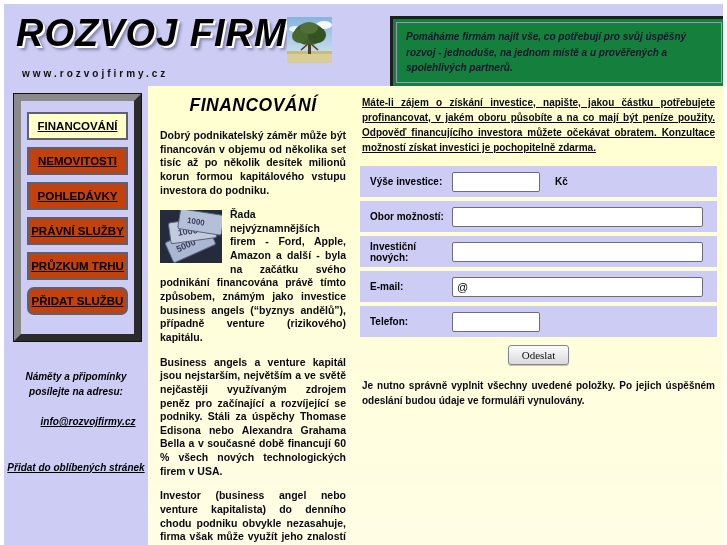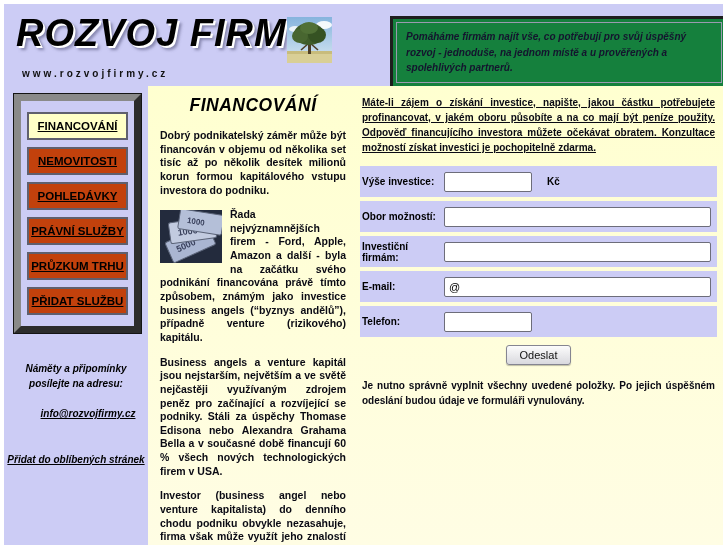--- a/index.html
+++ b/index.html
@@ -24,21 +24,21 @@
              line-height:1.55; }
 
   
   .left-col { position:absolute; left:0; top:82px; width:144px; bottom:0; }
   .navbox { margin:8px 0 0 10px; width:127px; border:7px solid;
             border-color:#8a8a8a #2c2c2c #2c2c2c #8a8a8a; outline:1px solid #141414;
             background:#ccccf5; padding:11px 0; }
   .navbtn { display:flex; align-items:center; justify-content:center;
             width:101px; height:28px; margin:0 auto 7px auto; background:#c2410c;
             border:2px solid #5f5f6e; cursor:pointer; }
-  .navbtn:last-child { margin-bottom:0; }
+  .navbtn:last-child { margin-bottom:8px;border-radius:7px; }
   .navbtn span { font-size:11.5px; font-weight:bold; text-decoration:underline;
                  color:#000; white-space:nowrap; }
   .navbtn.active { background:#ffffc8; }
   .contact { margin-top:29px; text-align:center; font-size:10px; font-weight:bold;
              font-style:italic; color:#000; line-height:1.45; }
   .contact a { color:#000; text-decoration:underline; cursor:pointer; }
   .contact .mail { display:block; margin-top:16px;margin-left:24px; }
   .contact .bookmark { display:block; margin-top:31px; }
 
   
@@ -53,29 +53,29 @@
           text-align:justify; margin-bottom:11px; }
   .float-img { float:left; margin:2px 8px 2px 0; display:block; }
   .para::after { content:""; display:block; clear:both; }
 
   
   .formcol { position:absolute; left:212px; right:6px; top:0; }
   .form-intro { margin:9px 2px 0 2px; font-size:10px; font-weight:bold; color:#0a0a14;
                 line-height:1.5; text-align:justify;text-decoration:underline; }
   .rows { margin-top:11px; }
   .frow { display:flex; align-items:center; background:#ccccf5; height:31px;
-          padding:0 2px; margin-bottom:4px; }
+          padding:0 10px; margin-bottom:4px; }
   .frow label { width:82px; flex:0 0 82px; font-size:10px; font-weight:bold; color:#000; }
   .tinput { height:20px; border:1px solid #6d6d7a; border-radius:2px; background:#fff;
             font-size:11px; font-family:"Liberation Sans", sans-serif; padding:0 4px; }
   .tinput.small { width:88px; }
   .tinput.wide { flex:1; margin-right:4px; }
   .suffix { margin-left:15px; font-size:10px; font-weight:bold; color:#000; }
   .submit-row { text-align:center; margin-top:8px; }
-  .submit-btn { font-size:11px; font-family:Liberation Sans, sans-serif; color:#111;
+  .submit-btn { font-size:11px; font-family:Liberation Serif, serif; color:#111;
                 padding:3px 13px; border:1px solid #858591; border-radius:3px;
                 background:linear-gradient(180deg,#fcfcfc,#d9d9de); cursor:pointer;
                 box-shadow:0 1px 1px rgba(0,0,0,.25); }
   .form-note { margin-top:13px; font-size:10px; font-weight:bold; color:#0a0a14;
                line-height:1.5; text-align:justify; padding:0 2px; }
 </style>
 </head>
 <body>
 
 <div class="page">
@@ -186,21 +186,21 @@
         <div class="frow">
           <label>Výše investice:</label>
           <input class="tinput small" type="text" value="" style="">
           <span class="suffix">Kč</span>
         </div>
         <div class="frow">
           <label>Obor možností:</label>
           <input class="tinput wide" type="text" value="" style="">
         </div>
         <div class="frow">
-          <label>Investiční firmám:</label>
+          <label>Investiční nových:</label>
           <input class="tinput wide" type="text" value="" style="">
         </div>
         <div class="frow">
           <label>E-mail:</label>
           <input class="tinput wide" type="text" value="@" style="">
         </div>
         <div class="frow">
           <label>Telefon:</label>
           <input class="tinput small" type="text" value="" style="">
         </div>

